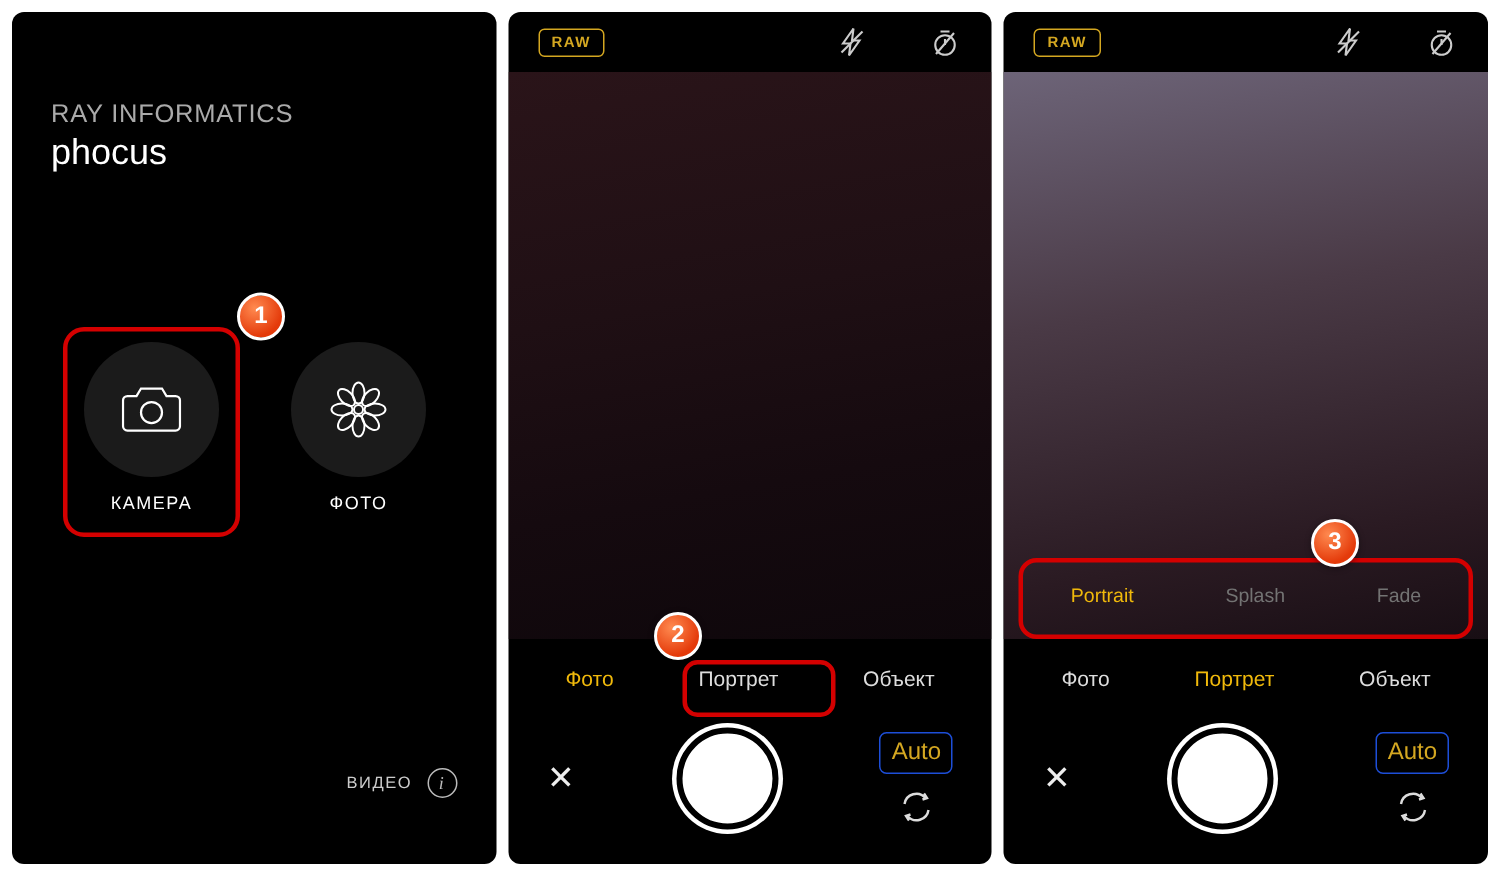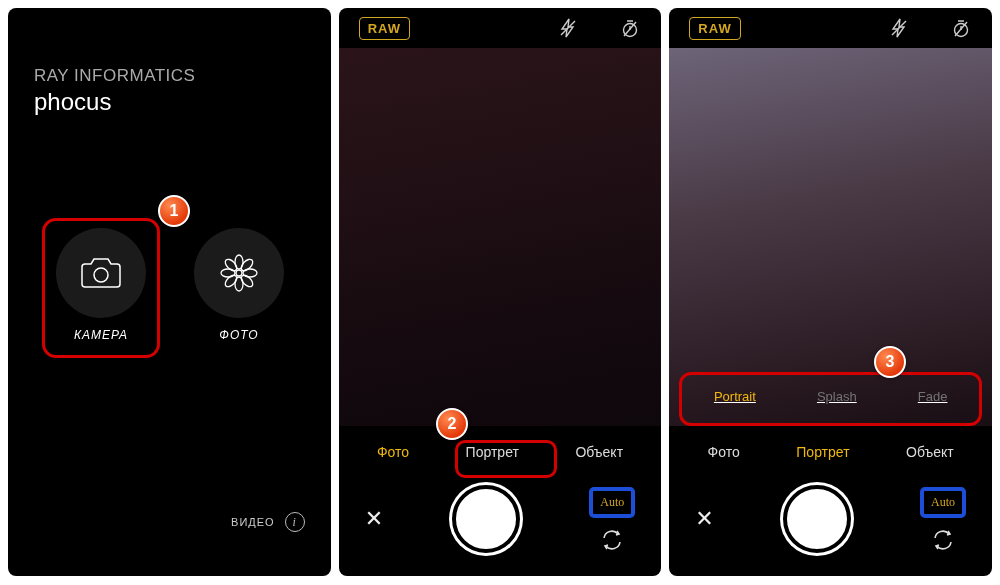--- a/index.html
+++ b/index.html
@@ -13,21 +13,21 @@
   }
   .phone {
     flex: 1; height: 568px;
     background: #000; border-radius: 8px;
     position: relative; overflow: hidden;
     color: #fff;
   }
   
   .s1-dev { position: absolute; top: 58px; left: 26px; font-size: 17px; color: #aaa; letter-spacing: .5px; }
   .s1-title { position: absolute; top: 80px; left: 26px; font-size: 24px; font-weight: 300; }
-  .menu-item { position: absolute; display: flex; flex-direction: column; align-items: center; gap: 10px; font-style: italic; }
+  .menu-item { position: absolute; display: flex; flex-direction: column; align-items: center; gap: 10px; }
   .menu-circle {
     width: 90px; height: 90px; border-radius: 50%;
     background: #1b1b1b; display: flex; align-items: center; justify-content: center;
   }
   .menu-label { font-size: 12px; letter-spacing: 1px; }
   .m-camera { top: 220px; left: 48px; }
   .m-photo  { top: 220px; left: 186px; }
   .m-video  { top: 375px; left: 118px; }
   .camera-hl {
     position: absolute; top: 210px; left: 34px;
@@ -45,21 +45,21 @@
     font-size: 12px; font-style: italic; font-family: Georgia, serif; color:#bbb;
   }
   
   .topbar {
     position: absolute; top: 0; left: 0; right: 0; height: 40px;
     display: flex; align-items: center; justify-content: space-between;
     padding: 0 20px;
   }
   .raw {
     border: 1px solid #d4a721; color: #d4a721;
-    font-size: 13px; font-weight: 600; letter-spacing: 1px;
+    font-size: 10px; font-weight: 600; letter-spacing: 1px;
     padding: 3px 8px; border-radius: 4px;
   }
   .top-icons { display: flex; gap: 40px; }
   .tico { width: 22px; height: 22px; display:flex; align-items:center; justify-content:center; }
   .viewfinder {
     position: absolute; top: 40px; left: 0; right: 0; bottom: 150px;
     background: linear-gradient(170deg, #2a1419 0%, #1f0f14 40%, #150a0f 70%, #0e070b 100%);
   }
   .viewfinder.light { background: linear-gradient(170deg, #6d6478 0%, #4a3a46 40%, #2a1a22 80%, #180e14 100%); }
   .mode-row {
@@ -69,42 +69,42 @@
   }
   .mode { font-size: 14px; color: #ddd; }
   .mode.active { color: #f0b90b; font-weight: 500; }
   .portret-hl {
     position: absolute; bottom: 98px; left: 116px;
     width: 102px; height: 38px;
     border: 3px solid #d40000; border-radius: 10px;
   }
   .submode-row {
     position: absolute; left: 14px; right: 14px; bottom: 158px; height: 44px;
-    display: flex; align-items: center; justify-content: space-around; text-decoration: underline;
+    display: flex; align-items: center; justify-content: space-around;
   }
   .submode { font-size: 13px; color: #737373; }
   .submode.active { color: #f0b90b; }
   .submode-hl {
     position: absolute; bottom: 150px; left: 10px; right: 10px; height: 54px;
     border: 3px solid #d40000; border-radius: 12px;
   }
   .bottom {
     position: absolute; left: 0; right: 0; bottom: 0; height: 100px;
     display: flex; align-items: center; justify-content: space-between;
     padding: 0 26px 14px 26px;
   }
   .x-btn { font-size: 22px; color: #eee; font-weight: 300; }
   .shutter {
     width: 68px; height: 68px; border-radius: 50%;
     background: #fff; border: 4px solid #000; box-shadow: 0 0 0 3px #fff;
   }
   .right-col { display: flex; flex-direction: column; align-items: center; gap: 10px; }
   .auto {
-    border: 4px solid #1d4ed8; color: #d4a721;
-    font-size: 12px; padding: 4px 7px; border-radius: 5px; font-family: Liberation Serif, serif;
+    border: 1px solid #1d4ed8; color: #d4a721;
+    font-size: 16px; padding: 4px 7px; border-radius: 5px;
   }
   .switch-icon { width: 24px; height: 24px; }
   
   .badge {
     position: absolute; width: 32px; height: 32px; border-radius: 50%;
     background: radial-gradient(circle at 35% 30%, #ff8a50, #e43a0a 70%);
     border: 2px solid #fff; color: #fff; font-weight: 700;
     display: flex; align-items: center; justify-content: center;
     font-size: 16px;
     box-shadow: 0 1px 4px rgba(0,0,0,.4);

